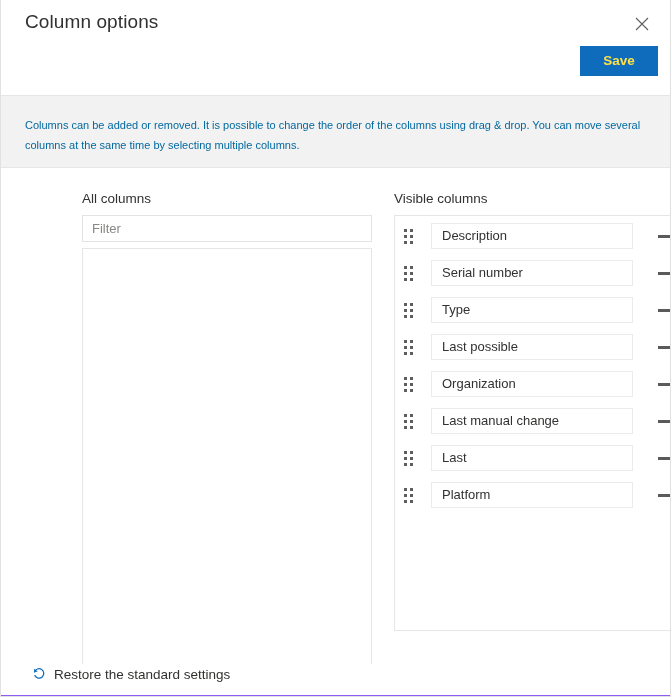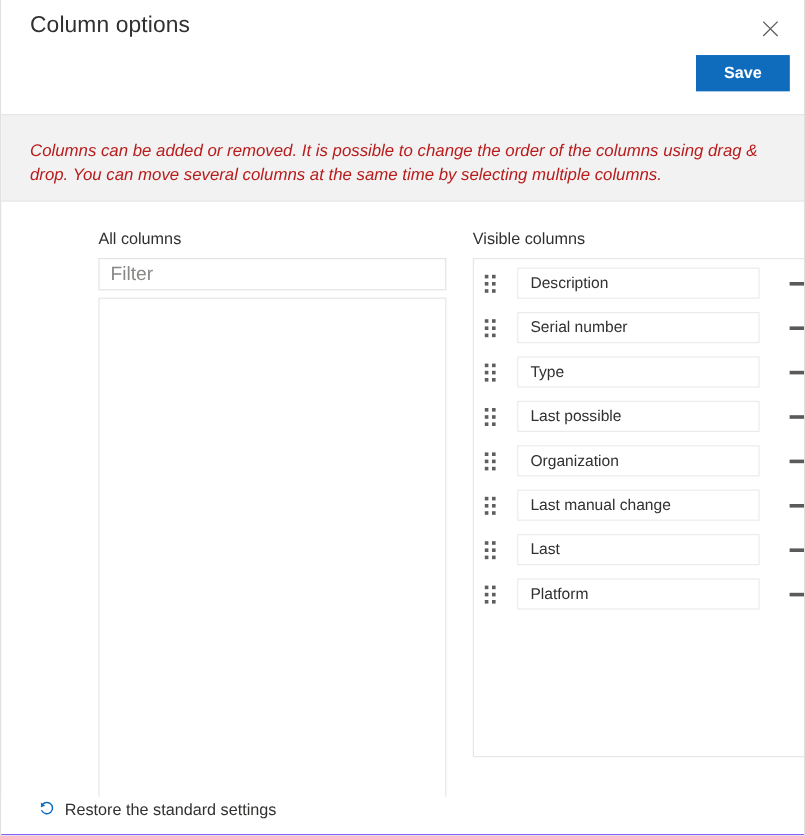--- a/index.html
+++ b/index.html
@@ -55,21 +55,21 @@
     cursor: pointer;
   }
   .close-icon svg { display: block; }
   .save-button {
     position: absolute;
     right: 12px;
     top: 46px;
     width: 78px;
     height: 30px;
     background: #0f6cbd;
-    color: #ffffff;
+    color: #fde047;
     border: 1px solid #0f6cbd;
     border-radius: 0;
     font-family: inherit;
     font-size: 13.5px;
     font-weight: 600;
     line-height: 1;
     cursor: pointer;
     padding: 0;
   }
 
@@ -80,25 +80,24 @@
     top: 95px;
     width: 671px;
     height: 73px;
     box-sizing: border-box;
     background: #f2f2f2;
     border-top: 1px solid #e6e6e6;
     border-bottom: 1px solid #e6e6e6;
     padding: 19px 24px 0 24px;
   }
   .info-text {
-    font-size: 14px;
+    font-size: 11px;
     line-height: 20px;
-    color: #b91c1c;
+    color: #0369a1;
     margin: 0;
-    font-style: italic;
   }
 
   
   .body-area {
     position: absolute;
     left: 0;
     top: 168px;
     width: 671px;
     height: 497px;
   }
@@ -119,21 +118,21 @@
   }
   .col-right .col-heading { padding-top: 23px; }
 
   .filter-input {
     box-sizing: border-box;
     width: 290px;
     height: 27px;
     border: 1px solid #e3e3e3;
     background: #ffffff;
     font-family: inherit;
-    font-size: 16px;
+    font-size: 13px;
     color: #323130;
     padding: 0 9px;
     outline: none;
     border-radius: 0;
   }
   .filter-input::placeholder { color: #8a8886; opacity: 1; }
 
   .listbox {
     box-sizing: border-box;
     border: 1px solid #e6e6e6;

